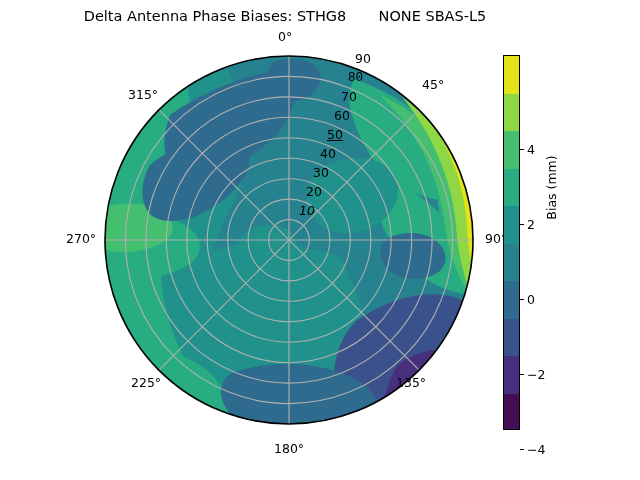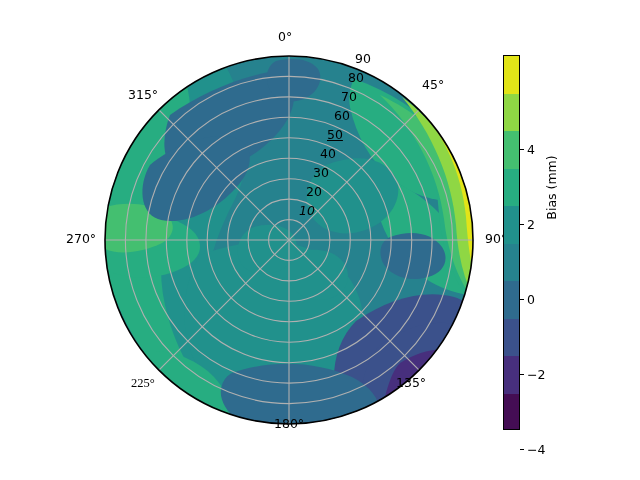--- a/index.html
+++ b/index.html
@@ -109,20 +109,21 @@
     font-size: 12.5px;
     color: #000;
     line-height: 17px;
   }
 </style>
 </head>
 <body>
 
 <div id="figure">
 
+  <div id="chart-title">Delta Antenna Phase Biases: STHG8       NONE SBAS-L5</div>
 
   <div id="polar-axes">
     <svg id="polar-svg" width="370" height="370" viewBox="0 0 370 370">
       <defs>
         <clipPath id="discClip">
           <circle cx="185" cy="185" r="184"></circle>
         </clipPath>
       </defs>
 
       <g clip-path="url(#discClip)">
@@ -307,33 +308,33 @@
       </g>
 
       <circle cx="185" cy="185" r="184" fill="none" stroke="#000000" stroke-width="1.6"></circle>
     </svg>
   </div>
 
   <div class="angle-label" style="left:278px; top:31px;">0°</div>
   <div class="angle-label" style="left:422px; top:79px;">45°</div>
   <div class="angle-label" style="left:485px; top:233px;">90°</div>
   <div class="angle-label" style="left:396px; top:377px;">135°</div>
-  <div class="angle-label" style="left:274px; top:418px;text-align:right;">180°</div>
-  <div class="angle-label" style="left:131px; top:377px;font-family:Liberation Serif, serif;">225°</div>
+  <div class="angle-label" style="left:274px; top:443px;text-align:right;">180°</div>
+  <div class="angle-label" style="left:131px; top:377px;">225°</div>
   <div class="angle-label" style="left:66px;  top:233px;">270°</div>
   <div class="angle-label" style="left:128px; top:89px;">315°</div>
 
   <div class="radial-label" style="left:299px; top:205px;font-style:italic;">10</div>
   <div class="radial-label" style="left:306px; top:186px;">20</div>
   <div class="radial-label" style="left:313px; top:167px;">30</div>
   <div class="radial-label" style="left:320px; top:148px;">40</div>
   <div class="radial-label" style="left:327px; top:129px;text-decoration:underline;">50</div>
   <div class="radial-label" style="left:334px; top:110px;">60</div>
   <div class="radial-label" style="left:341px; top:91px;">70</div>
-  <div class="radial-label" style="left:348px; top:72px;">80</div>
+  <div class="radial-label" style="left:348px; top:72px;font-family:Liberation Mono, monospace;">80</div>
   <div class="radial-label" style="left:355px; top:53px;">90</div>
 
   <div id="colorbar-wrap">
     <div id="colorbar-bands">
         <div class="cb-band" style="height: 37.5px; background: rgb(226, 228, 24);"></div>
         <div class="cb-band" style="height: 37.5px; background: rgb(143, 215, 68);"></div>
         <div class="cb-band" style="height: 37.5px; background: rgb(68, 191, 112);"></div>
         <div class="cb-band" style="height: 37.5px; background: rgb(39, 173, 129);"></div>
         <div class="cb-band" style="height: 37.5px; background: rgb(33, 145, 140);"></div>
         <div class="cb-band" style="height: 37.5px; background: rgb(38, 130, 142);"></div>

